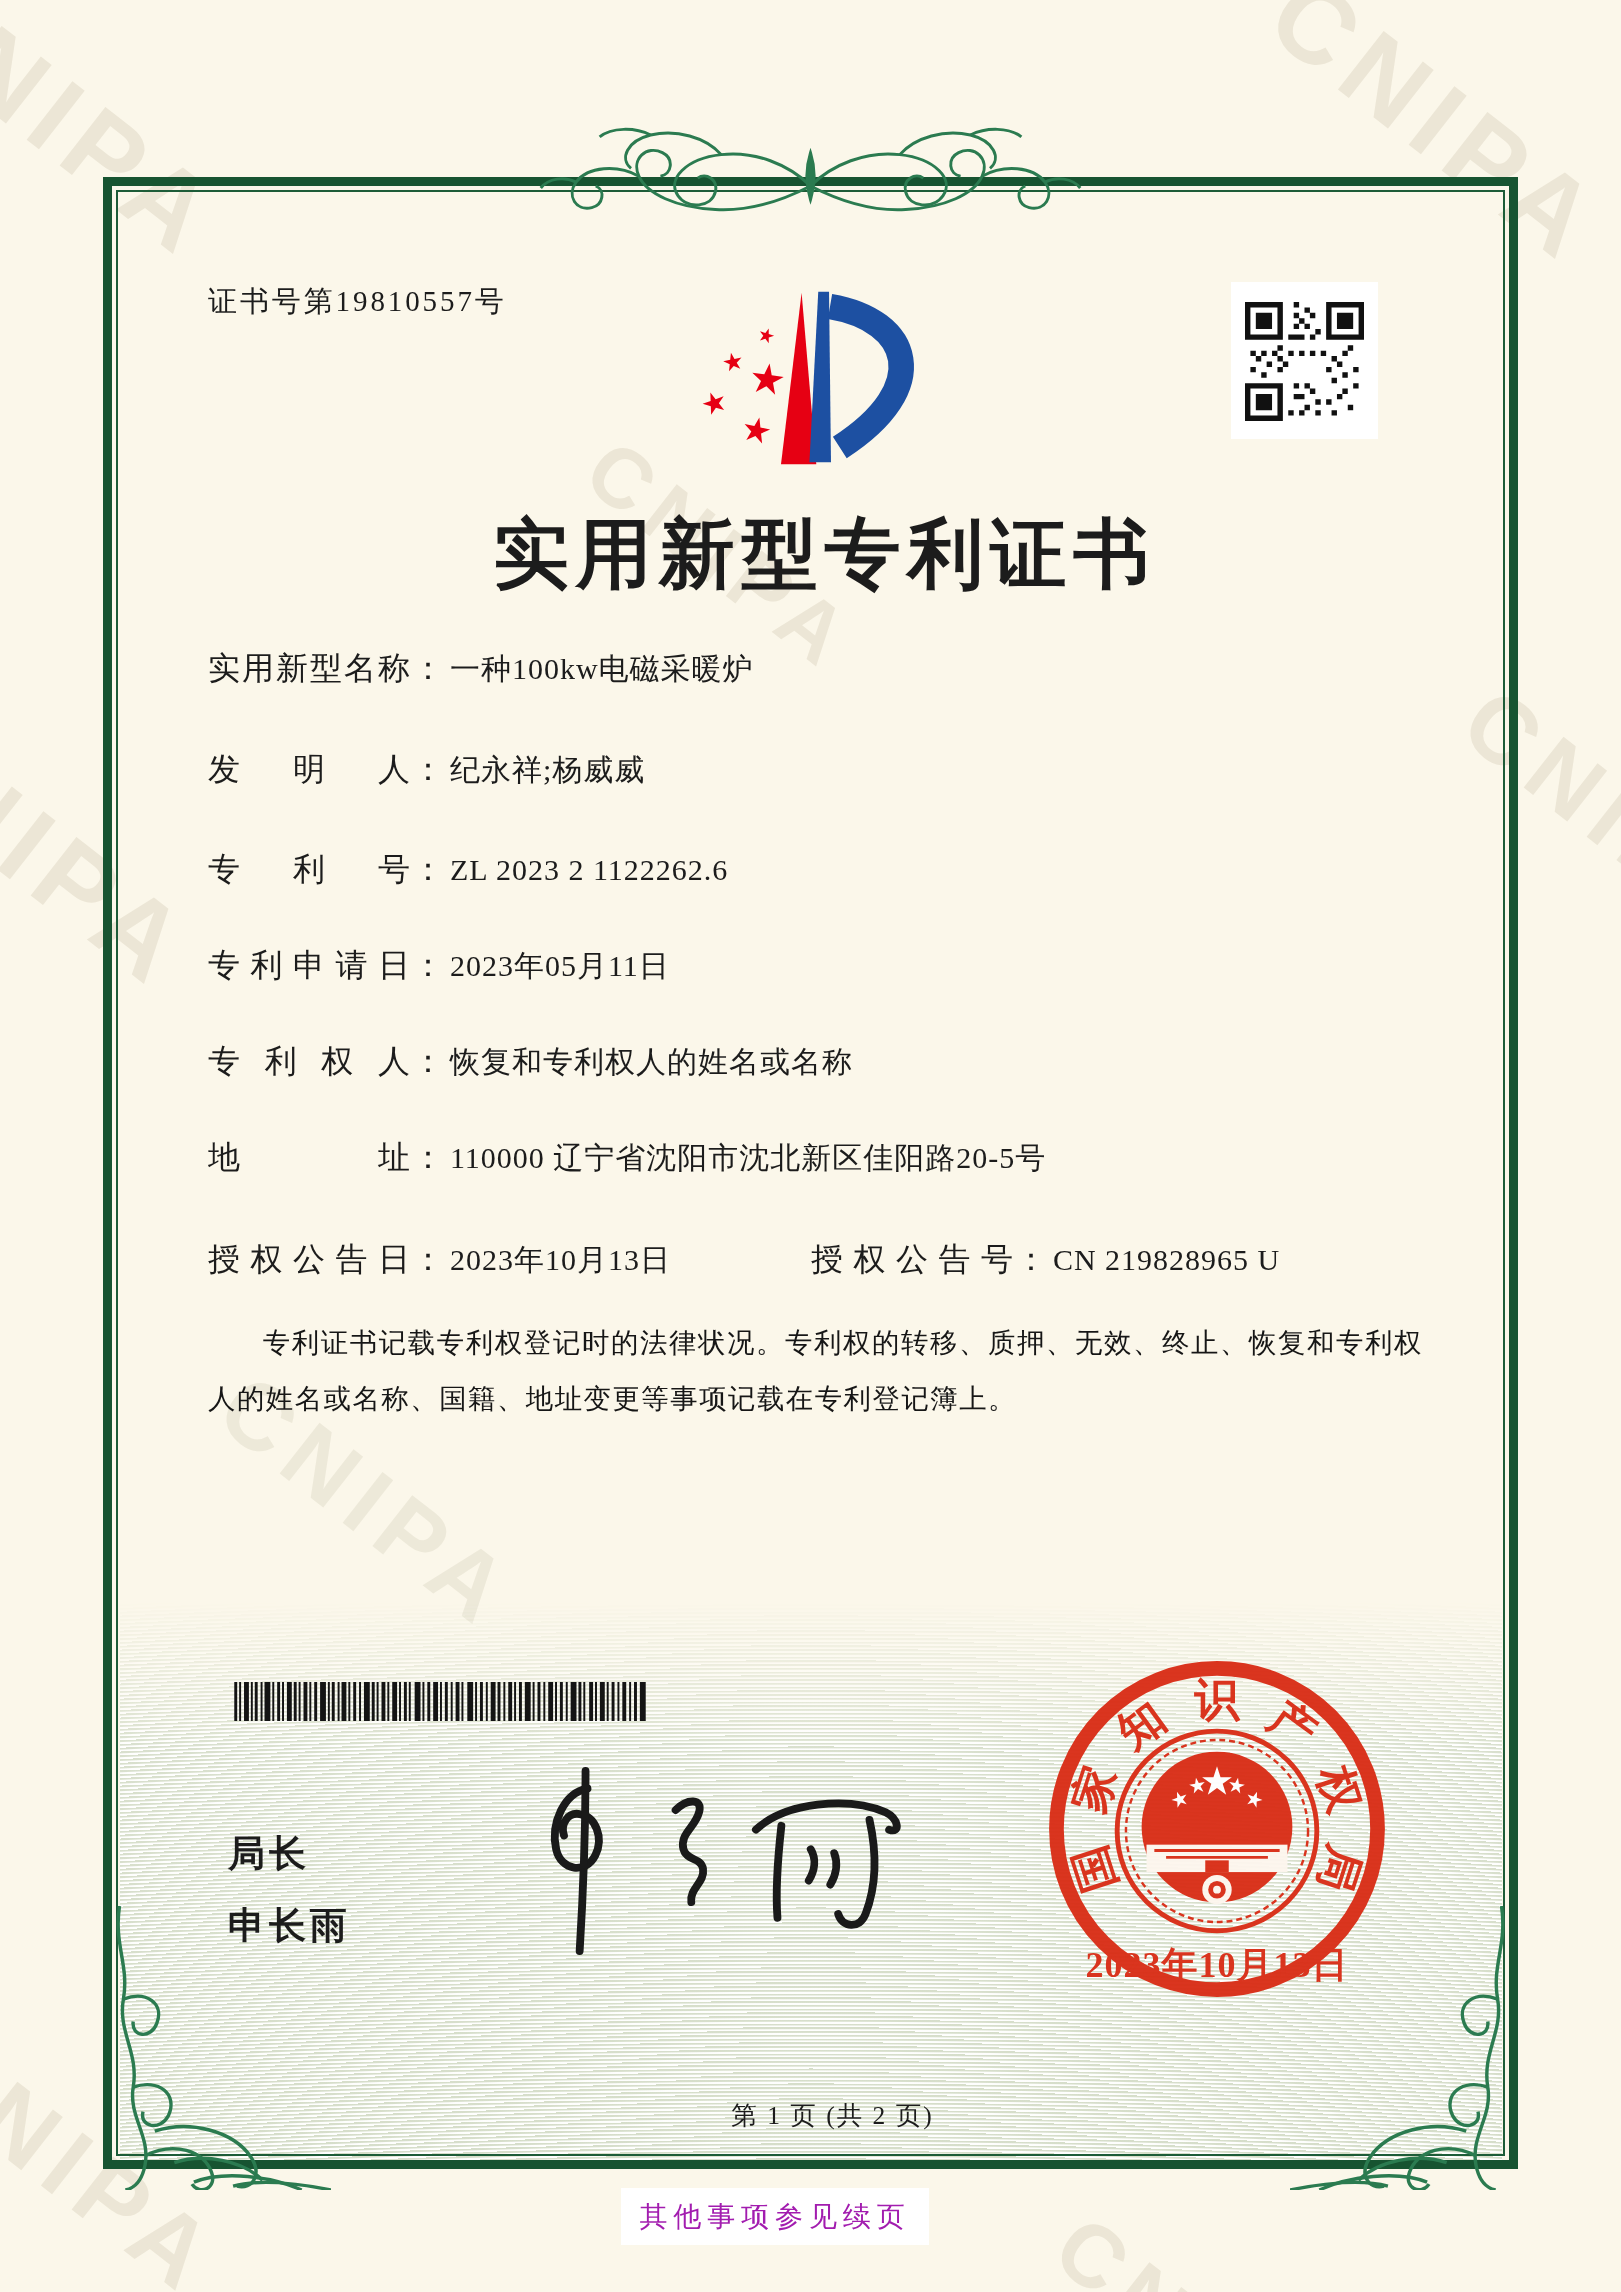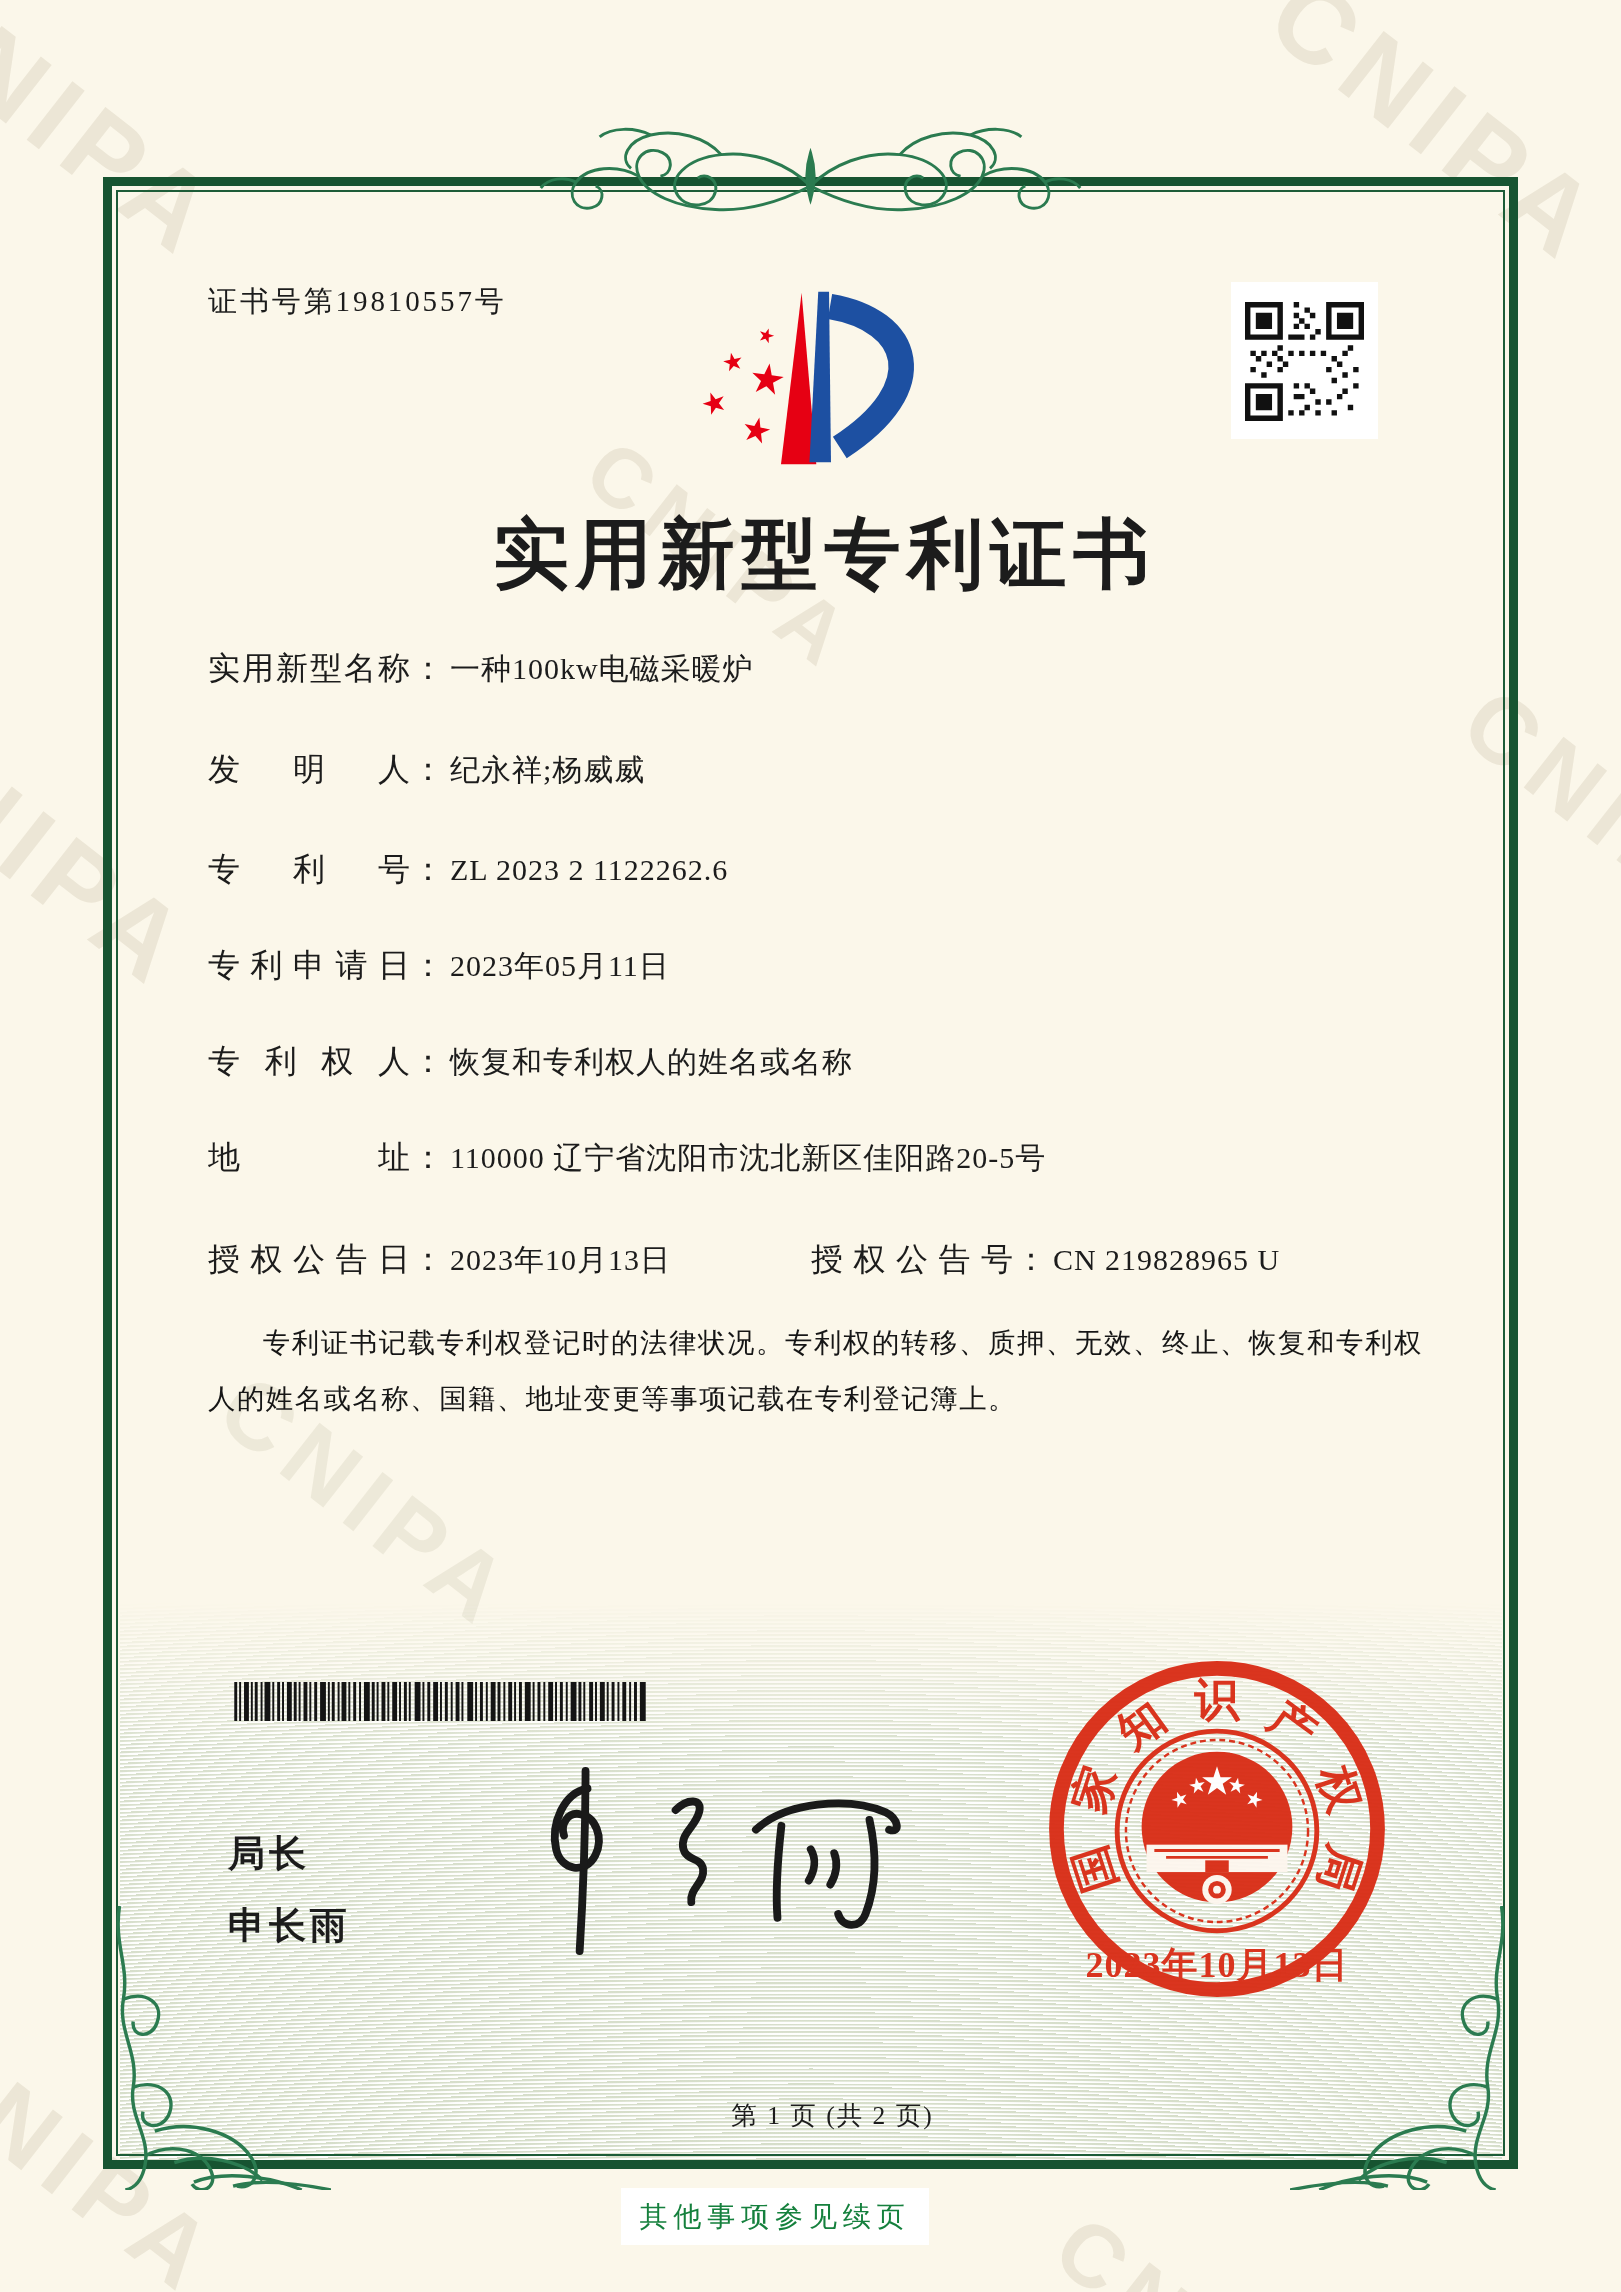--- a/index.html
+++ b/index.html
@@ -51,21 +51,21 @@
                font-family:"Liberation Sans","DejaVu Sans",sans-serif;letter-spacing:3.9px;}
   .signature{position:absolute;left:470px;top:1759px;}
 
   .seal{position:absolute;left:1031px;top:1643px;width:372px;height:372px;opacity:.95;}
   .seal-date{position:absolute;left:0;width:372px;top:298px;text-align:center;font-size:36px;
              font-weight:700;color:#d92b14;letter-spacing:1px;}
 
   .footer-page{position:absolute;left:0;right:0;top:2098px;text-align:center;font-size:25.5px;letter-spacing:2px;margin-left:44px;}
 
   .note-box{position:absolute;left:621px;top:2188px;width:308px;height:57px;background:#ffffff;
-            text-align:center;line-height:57px;font-size:28px;letter-spacing:5.9px;color:#15803d;}
+            text-align:center;line-height:57px;font-size:28px;letter-spacing:5.9px;color:#a21caf;}
 
   .orn-top{position:absolute;left:529px;top:125px;}
   .orn-bl{position:absolute;left:96px;top:1906px;}
   .orn-br{position:absolute;left:1290px;top:1906px;transform:scaleX(-1);}
 </style>
 </head>
 <body>
 
 <div class="page">
 

